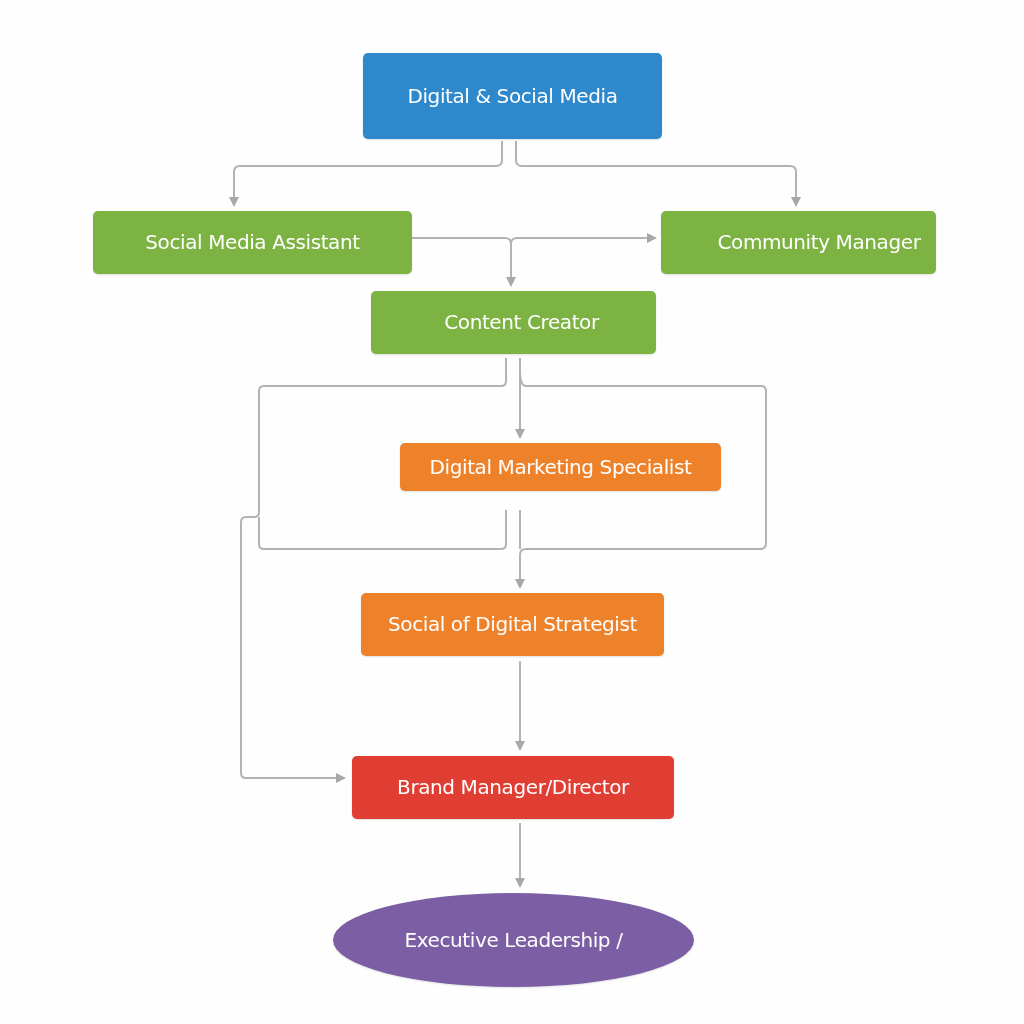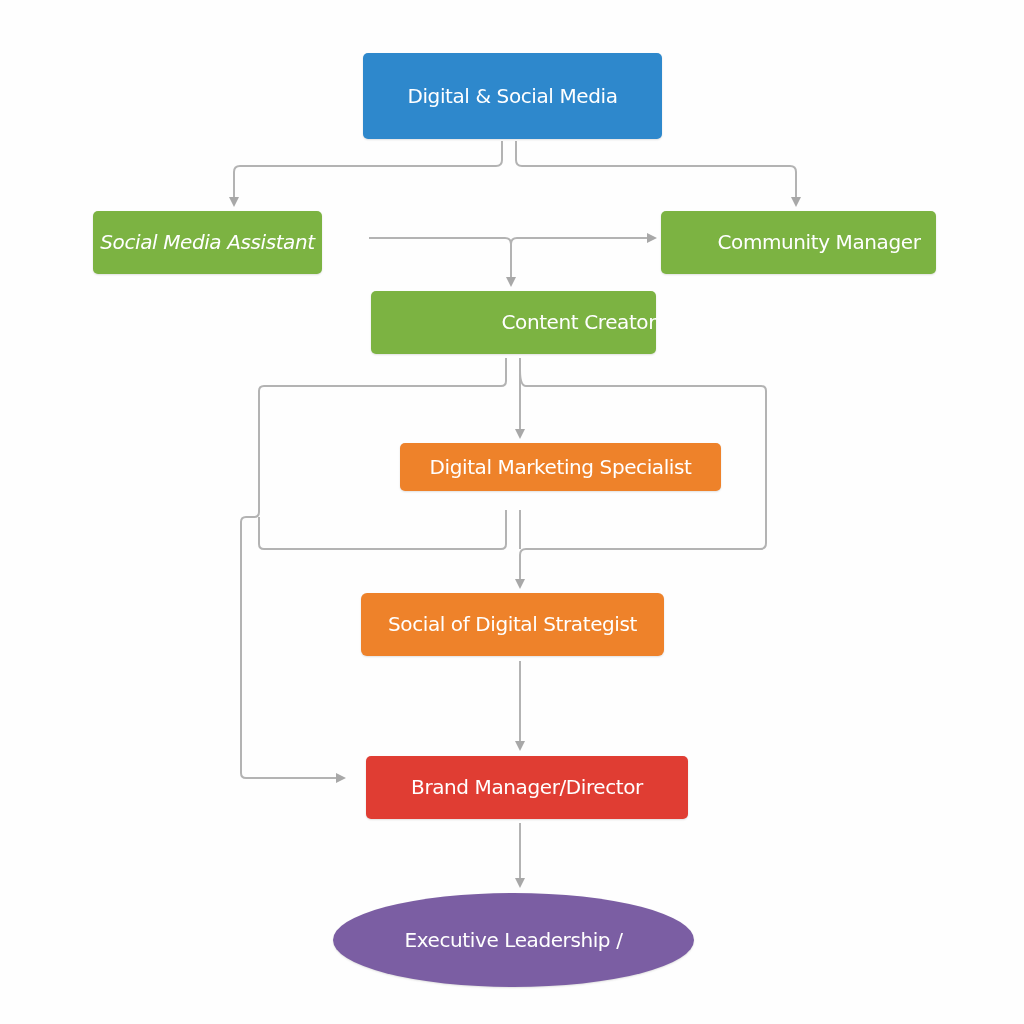--- a/index.html
+++ b/index.html
@@ -33,26 +33,26 @@
       font-size: 20px;
       letter-spacing: -0.4px;
       text-align: center;
       line-height: 31px;
       border-radius: 5px;
       box-shadow: 0 1px 2px rgba(0,0,0,0.12);
       cursor: pointer;
     }
     .node span { display: block; }
     #node-course { left: 363px; top: 53px; width: 299px; height: 86px; }
-    #node-sma { left: 93px; top: 211px; width: 229px; height: 63px; font-style: italic; }
+    #node-sma { left: 93px; top: 211px; width: 319px; height: 63px; }
     #node-cm { left: 661px; top: 211px; width: 275px; height: 63px; padding-left: 41px; }
-    #node-cc { left: 371px; top: 291px; width: 285px; height: 63px; justify-content: flex-end; padding-left: 16px; }
+    #node-cc { left: 371px; top: 291px; width: 285px; height: 63px; justify-content: center; padding-left: 16px; }
     #node-dms { left: 352px; top: 443px; width: 321px; height: 48px; margin-left: 48px; }
     #node-sds { left: 361px; top: 593px; width: 303px; height: 63px; }
-    #node-bmd { left: 352px; top: 756px; width: 322px; height: 63px; margin-left: 14px; }
+    #node-bmd { left: 352px; top: 756px; width: 322px; height: 63px; }
     #node-exec {
       left: 333px; top: 893px; width: 361px; height: 94px;
       border-radius: 50%;
       line-height: 30px;
     }
     .conn { fill: none; stroke: #b3b3b3; stroke-width: 2; }
     .arrowhead { fill: #a8a8a8; }
   </style>
 </head>
 <body>
@@ -102,21 +102,21 @@
   </div>
 
   <div class="node" id="node-cc" style="background:#7cb342;">
     <span>Content Creator</span>
   </div>
 
   <div class="node" id="node-dms" style="background:#ee822a;">
     <span>Digital Marketing Specialist</span>
   </div>
 
-  <div class="node" id="node-sds" style="background:#ee822a;border-radius:6px;">
+  <div class="node" id="node-sds" style="background:#ee822a;">
     <span>Social of Digital Strategist</span>
   </div>
 
   <div class="node" id="node-bmd" style="background:#e03d33;">
     <span>Brand Manager/Director</span>
   </div>
 
   <div class="node" id="node-exec" style="background:#7b5ea3;">
     <span>Executive Leadership /</span>
   </div>

